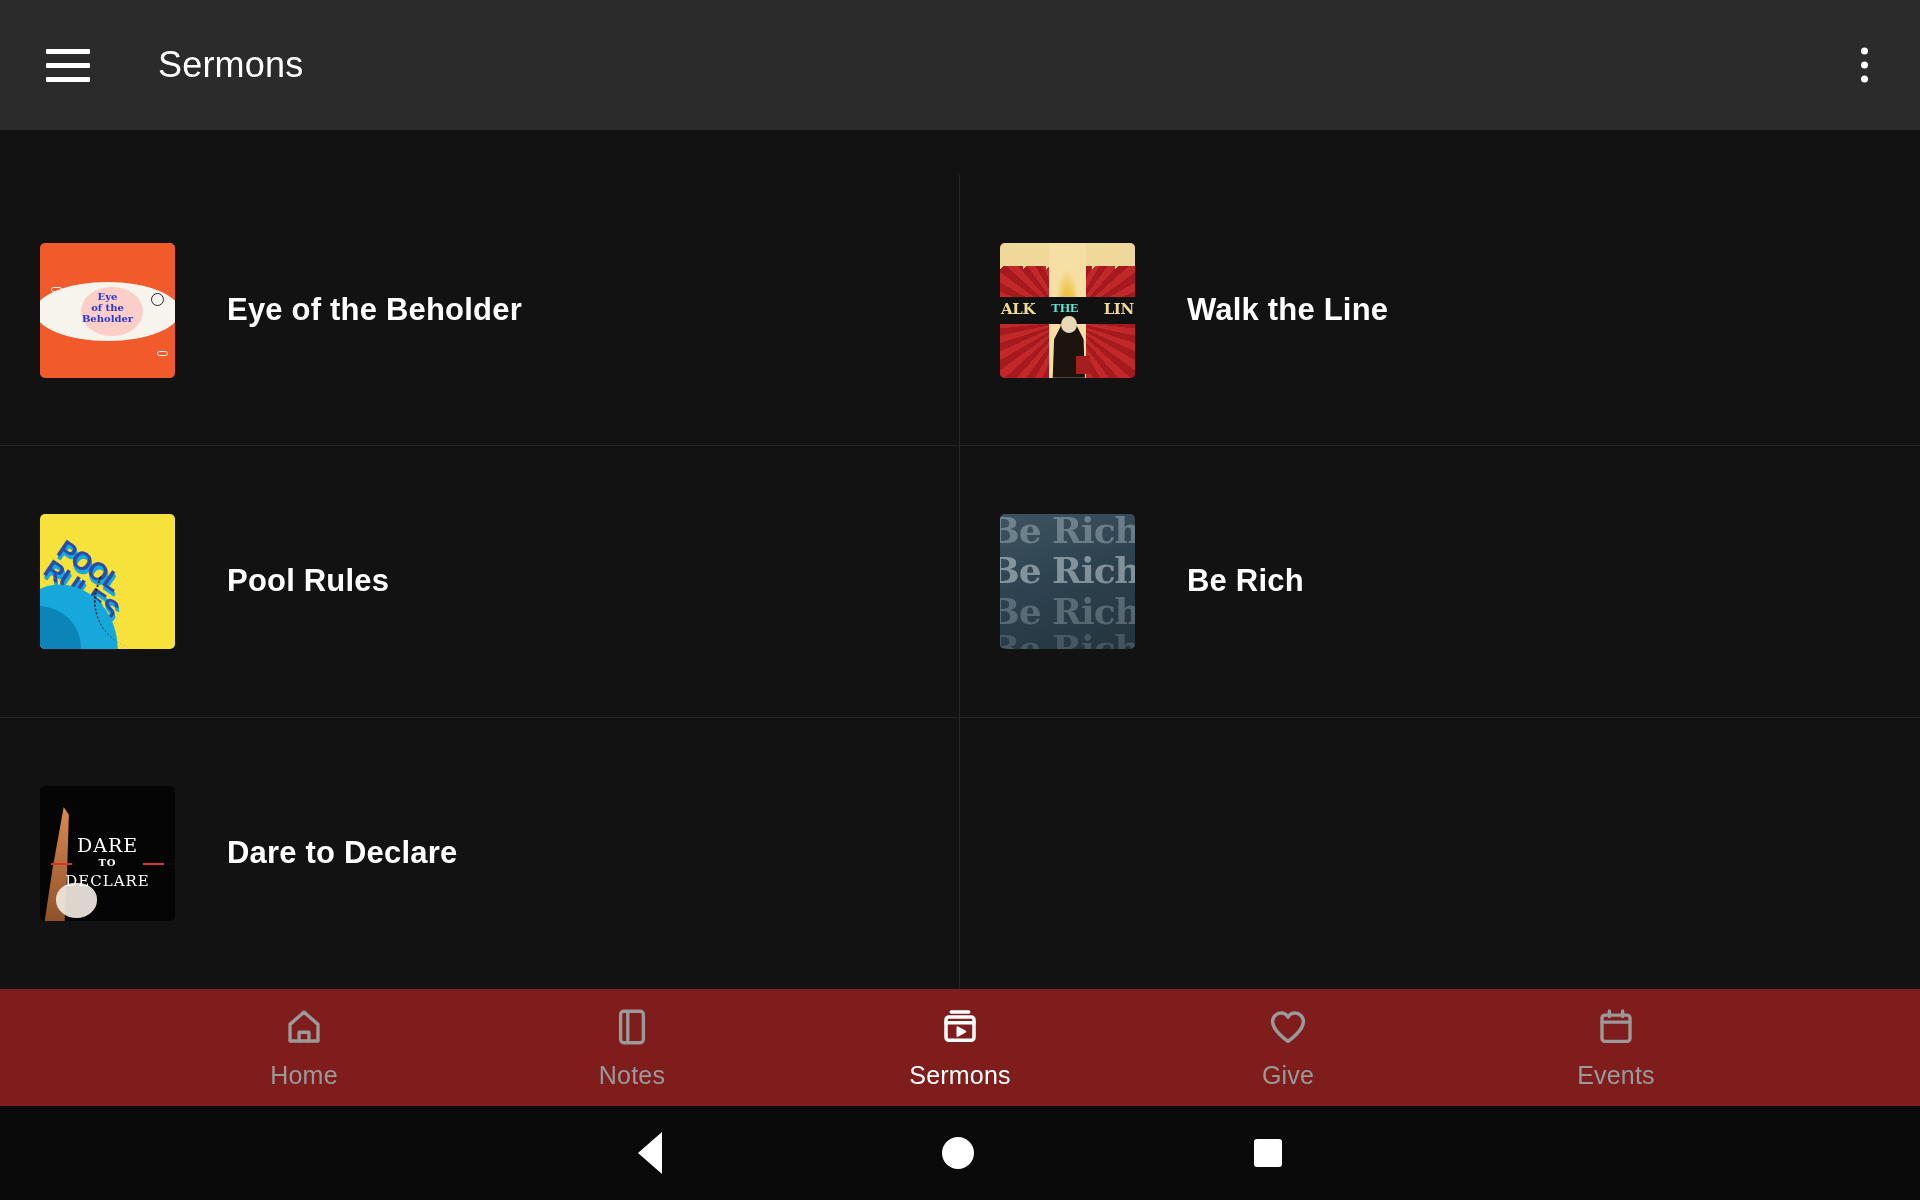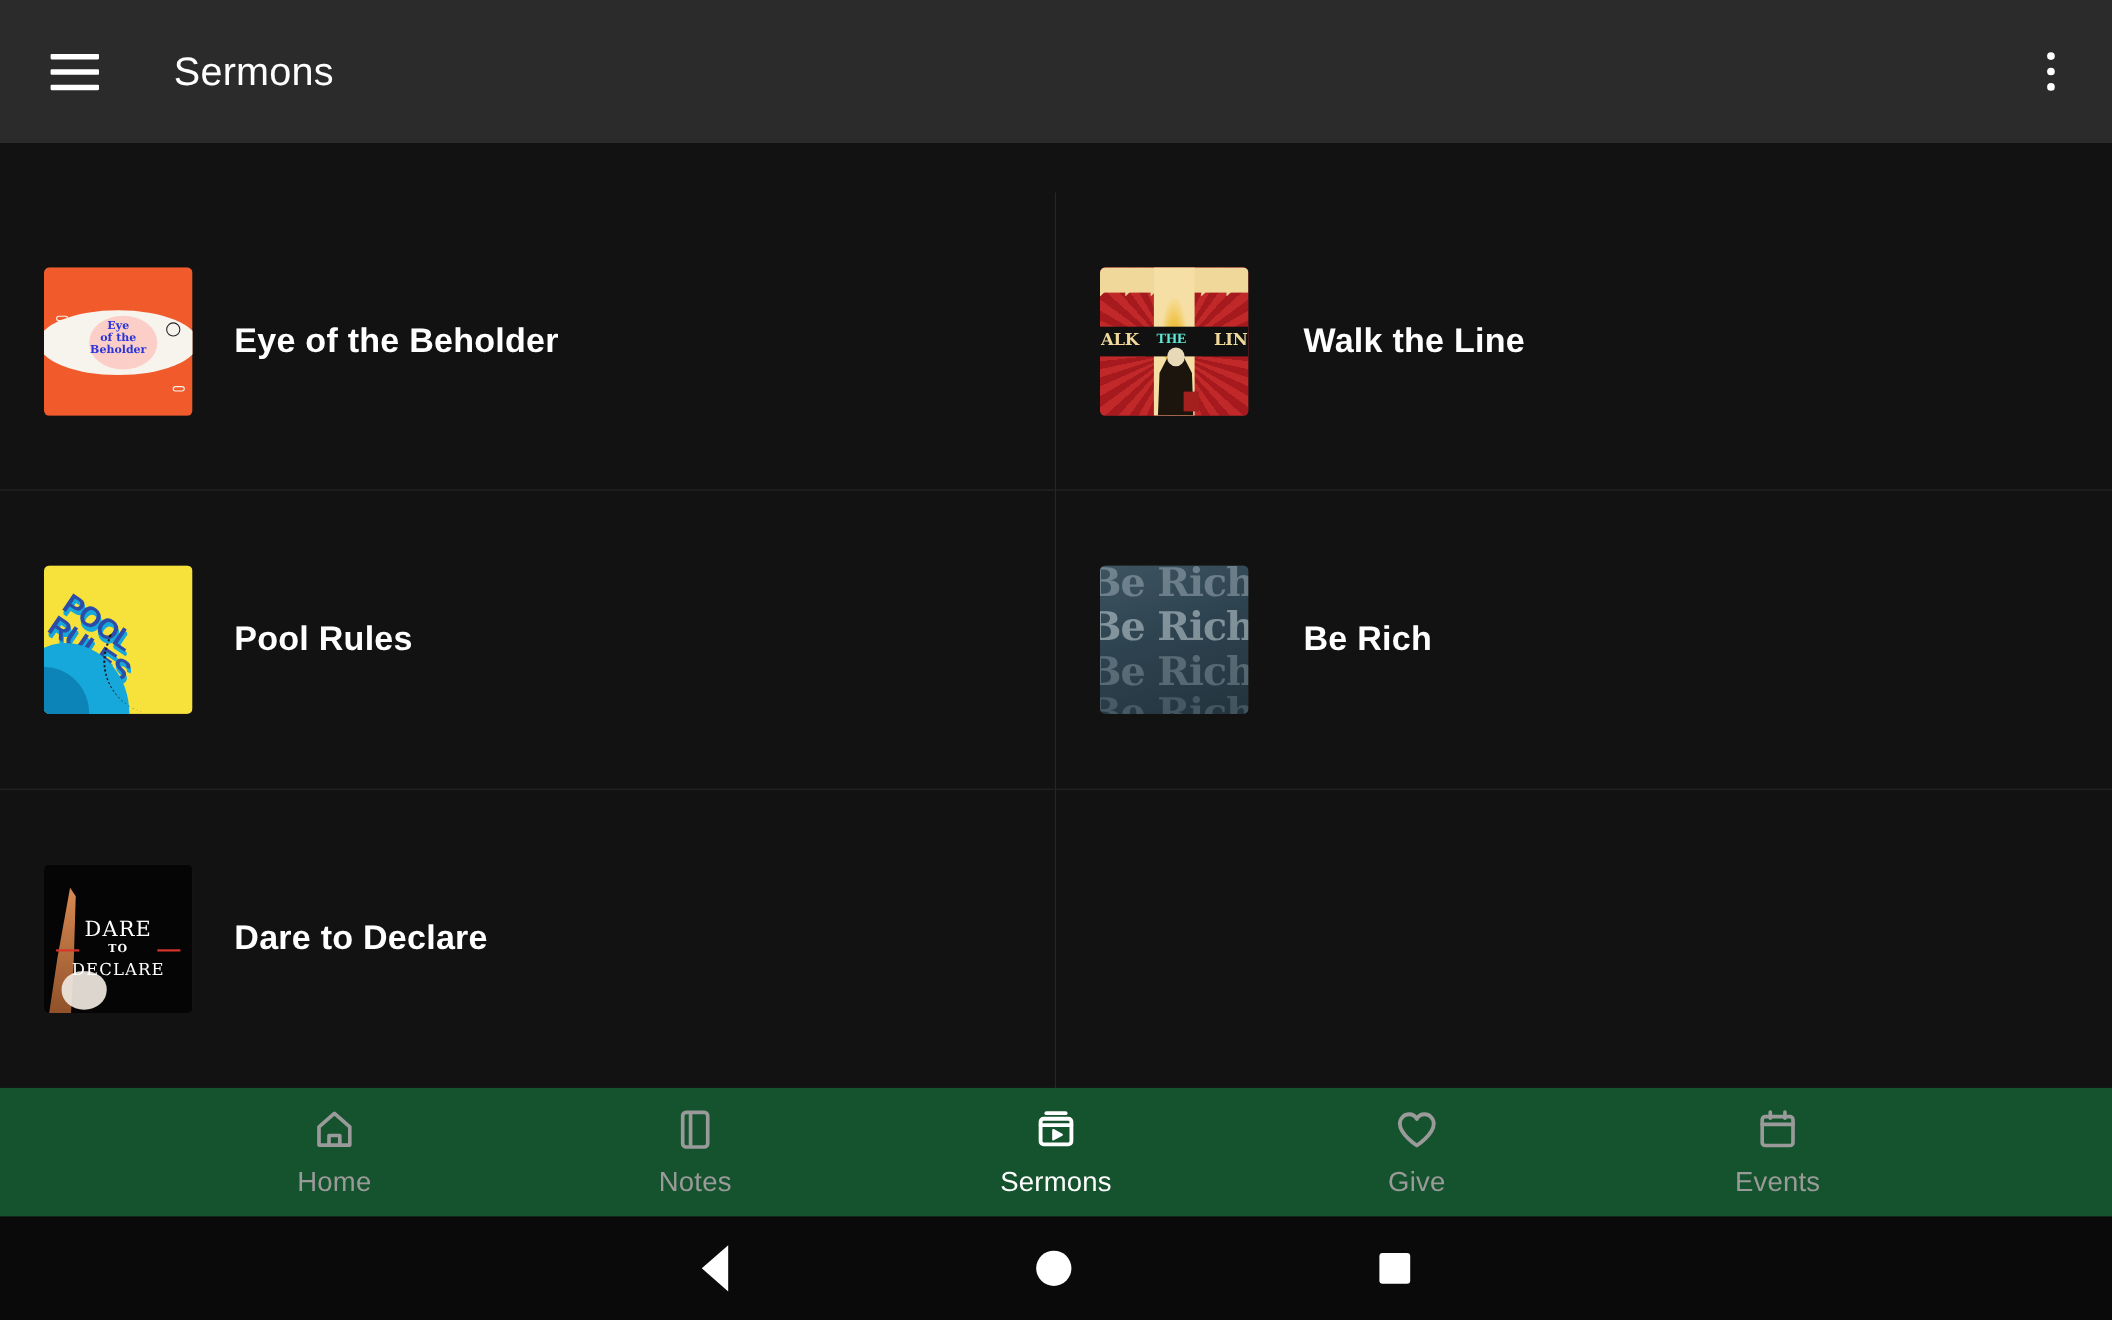--- a/index.html
+++ b/index.html
@@ -45,29 +45,29 @@
   .grid {
     position: absolute; top: 175px; left: 0; right: 0; bottom: 211px;
     display: grid; grid-template-columns: 1fr 1fr; grid-template-rows: 1fr 1fr 1fr;
     background: #121212;
   }
   .cell {
     display: flex; align-items: center;
     border-right: 1px solid #262626; border-bottom: 1px solid #262626;
     padding-left: 40px; cursor: pointer; overflow: hidden; position: relative;
   }
-  .cell:nth-child(2n) { border-right: none; gap: 12px; }
+  .cell:nth-child(2n) { border-right: none; }
   .cell:nth-child(5), .cell:nth-child(6) { border-bottom: none; }
 
   .thumb {
     width: 135px; height: 135px; border-radius: 5px; flex: 0 0 135px;
     overflow: hidden; position: relative; background: #222;
   }
   .cell-title {
-    color: #ffffff; font-size: 31px; font-weight: bold; margin-left: 38px;
+    color: #ffffff; font-size: 31px; font-weight: bold; margin-left: 52px;
     letter-spacing: .2px;
   }
 
   
   .art-eye { background: #f15a2b; width: 100%; height: 100%; position: relative; text-decoration: underline; }
   .art-eye .white {
     position: absolute; left: -4%; top: 29%; width: 108%; height: 44%;
     background: #f7f4ee; border-radius: 50%;
   }
   .art-eye .iris {
@@ -234,21 +234,21 @@
   }
   .art-dare .rule1, .art-dare .rule2 {
     position: absolute; top: 57%; height: 2px; background: #d9342b; width: 16%;
   }
   .art-dare .rule1 { left: 8%; }
   .art-dare .rule2 { right: 8%; }
 
   
   .bottomnav {
     position: absolute; left: 0; right: 0; bottom: 94px; height: 117px;
-    background: #14532d; display: flex; align-items: center;
+    background: #7f1d1d; display: flex; align-items: center;
     justify-content: space-around; padding: 0 140px;
   }
   .navitem {
     display: flex; flex-direction: column; align-items: center; gap: 13px;
     cursor: pointer; min-width: 120px;
   }
   .navitem .nlabel { font-size: 25px; color: #9a9a9a; letter-spacing: .2px; }
   .navitem.active .nlabel { color: #ffffff; }
   .navitem svg { display: block; }
 

